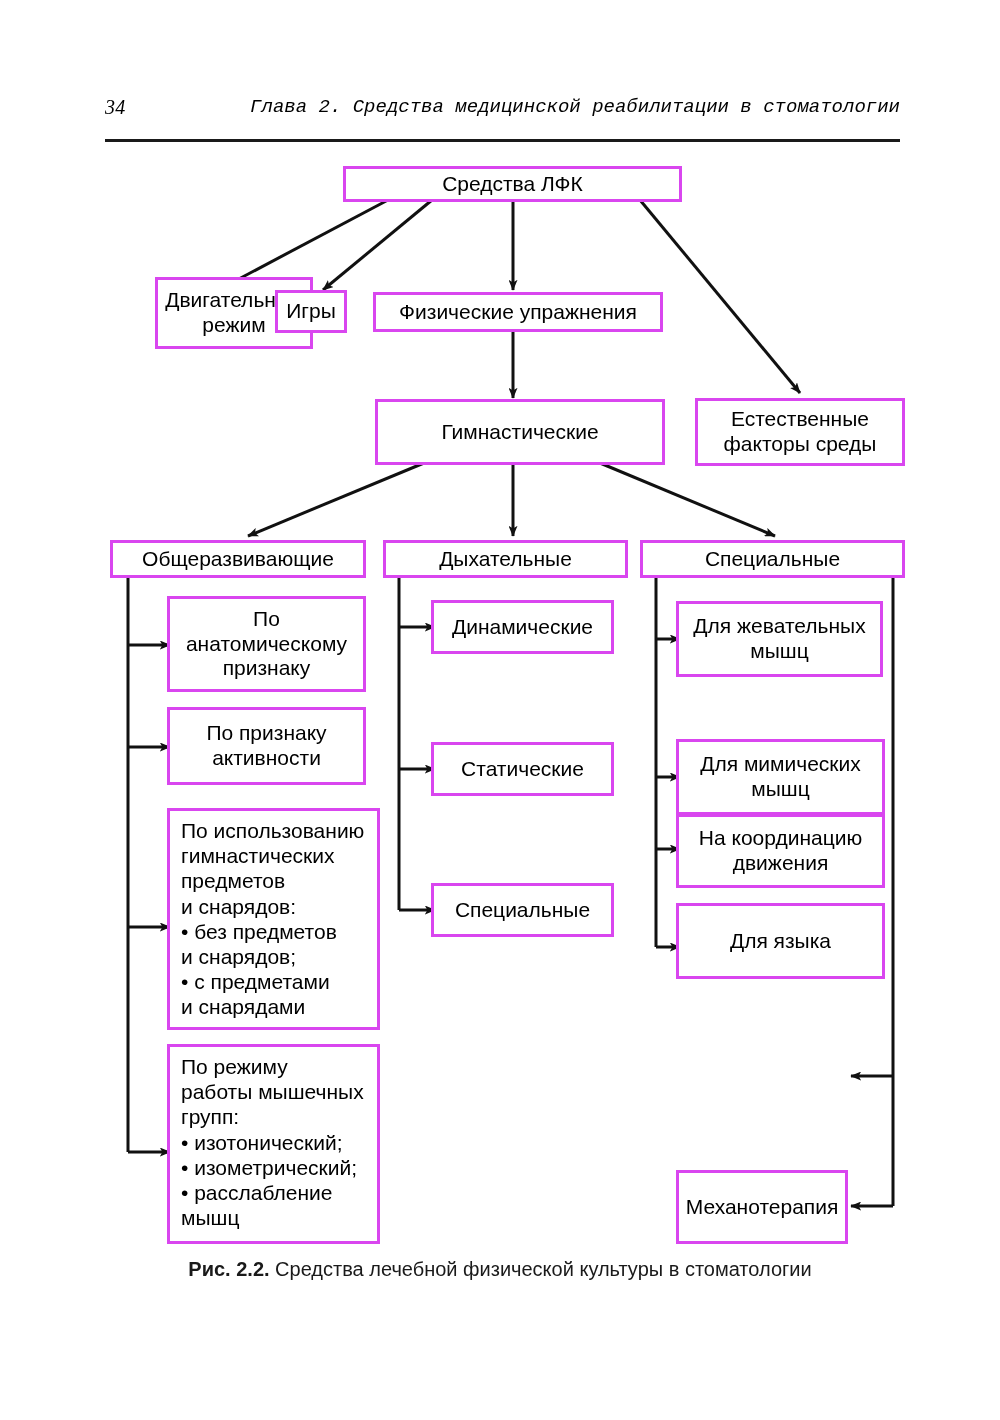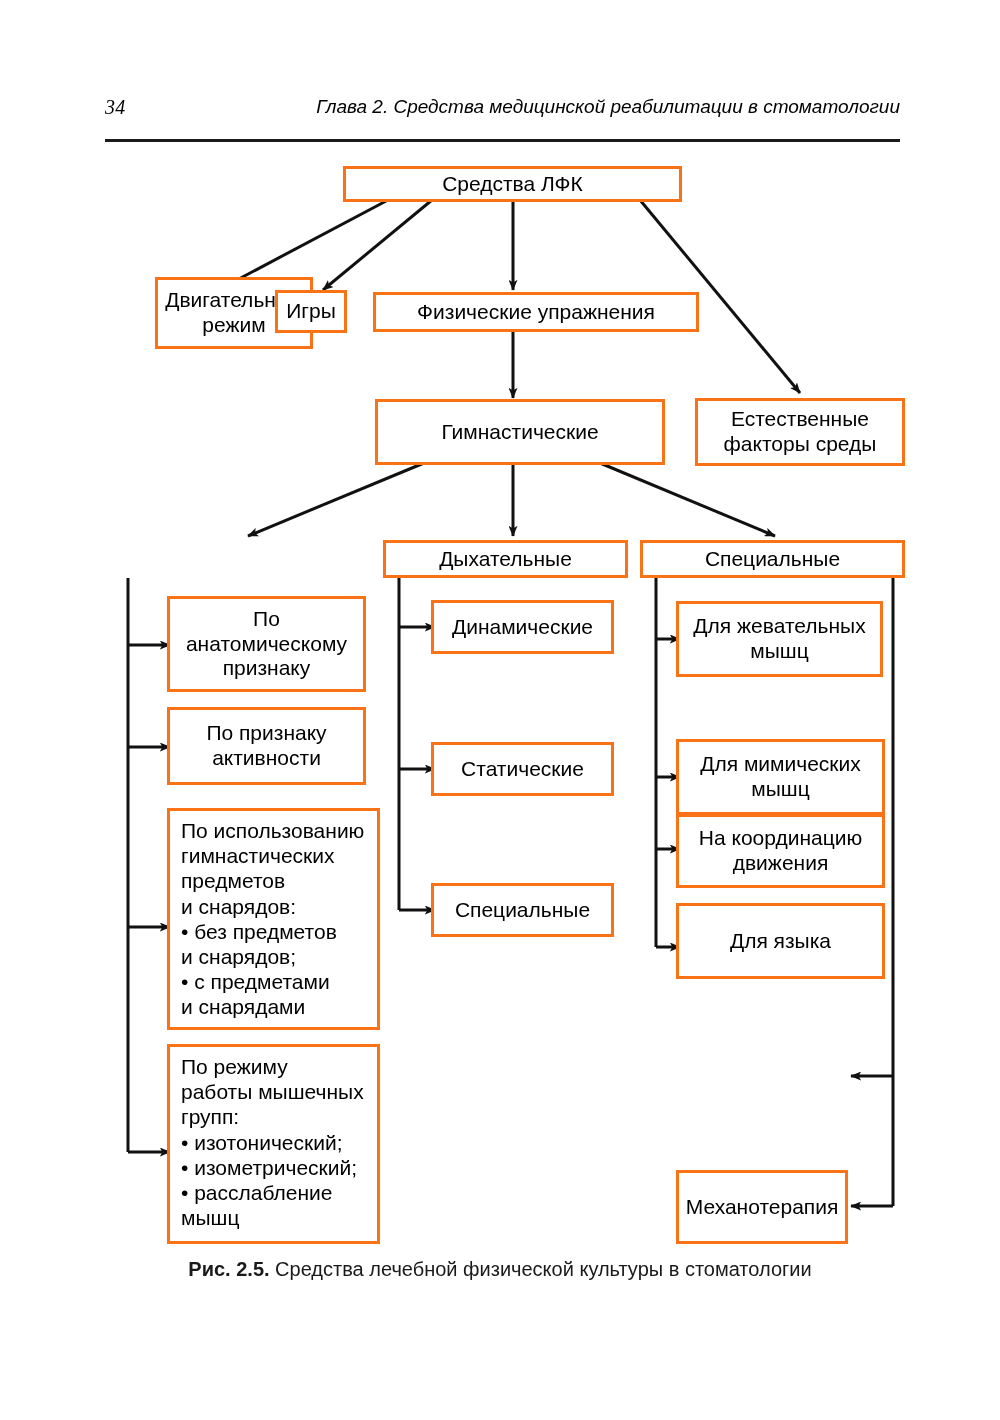--- a/index.html
+++ b/index.html
@@ -32,21 +32,21 @@
     font-size: 20px;
     font-family: "Liberation Serif", "DejaVu Serif", serif;
     letter-spacing: 0.2px;
   }
   #header-title {
     position: absolute;
     right: 0;
     top: 0;
     font-style: italic;
     font-size: 19px;
-    font-family: Liberation Sans, sans-serif;
+    font-family: Liberation Mono, monospace;
     white-space: nowrap;
   }
   #header-rule {
     position: absolute;
     left: 105px;
     top: 139px;
     width: 795px;
     height: 3px;
     background: #1a1a1a;
   }
@@ -64,21 +64,21 @@
     left: 0;
     top: 0;
     width: 1000px;
     height: 1420px;
     pointer-events: none;
   }
 
   .node {
     position: absolute;
     box-sizing: border-box;
-    border: 3px solid #f97316;
+    border: 3px solid #d946ef;
     background: #ffffff;
     display: flex;
     align-items: center;
     justify-content: center;
     text-align: center;
     line-height: 1.18;
     font-size: 21px;
     padding: 2px 6px;
     z-index: 2;
   }
@@ -173,33 +173,36 @@
 
   <div class="node" style="left:110px; top:277px; width:158px; height:72px;margin-left:45px;">
     <span class="node-label">Двигательный
 режим</span>
   </div>
 
   <div class="node" style="left:275px; top:290px; width:72px; height:43px;">
     <span class="node-label">Игры</span>
   </div>
 
-  <div class="node" style="left:373px; top:292px; width:326px; height:40px;">
+  <div class="node" style="left:373px; top:292px; width:290px; height:40px;">
     <span class="node-label">Физические упражнения</span>
   </div>
 
   <div class="node" style="left:695px; top:398px; width:210px; height:68px;">
     <span class="node-label">Естественные
 факторы среды</span>
   </div>
 
   <div class="node" style="left:375px; top:399px; width:290px; height:66px;">
     <span class="node-label">Гимнастические</span>
   </div>
 
+  <div class="node" style="left:110px; top:540px; width:256px; height:38px;">
+    <span class="node-label">Общеразвивающие</span>
+  </div>
 
   <div class="node" style="left:383px; top:540px; width:245px; height:38px;">
     <span class="node-label">Дыхательные</span>
   </div>
 
   <div class="node" style="left:640px; top:540px; width:265px; height:38px;">
     <span class="node-label">Специальные</span>
   </div>
 
   <div class="node" style="left:167px; top:596px; width:199px; height:96px;">
@@ -266,14 +269,14 @@
   </div>
 
 
   <div class="node" style="left:676px; top:1170px; width:172px; height:74px;">
     <span class="node-label">Механотерапия</span>
   </div>
 
 </div>
 
 <div id="figure-caption">
-  <span class="cap-num">Рис. 2.5.</span><span> Средства лечебной физической культуры в стоматологии</span>
+  <span class="cap-num">Рис. 2.2.</span><span> Средства лечебной физической культуры в стоматологии</span>
 </div>
 
 </body></html>

